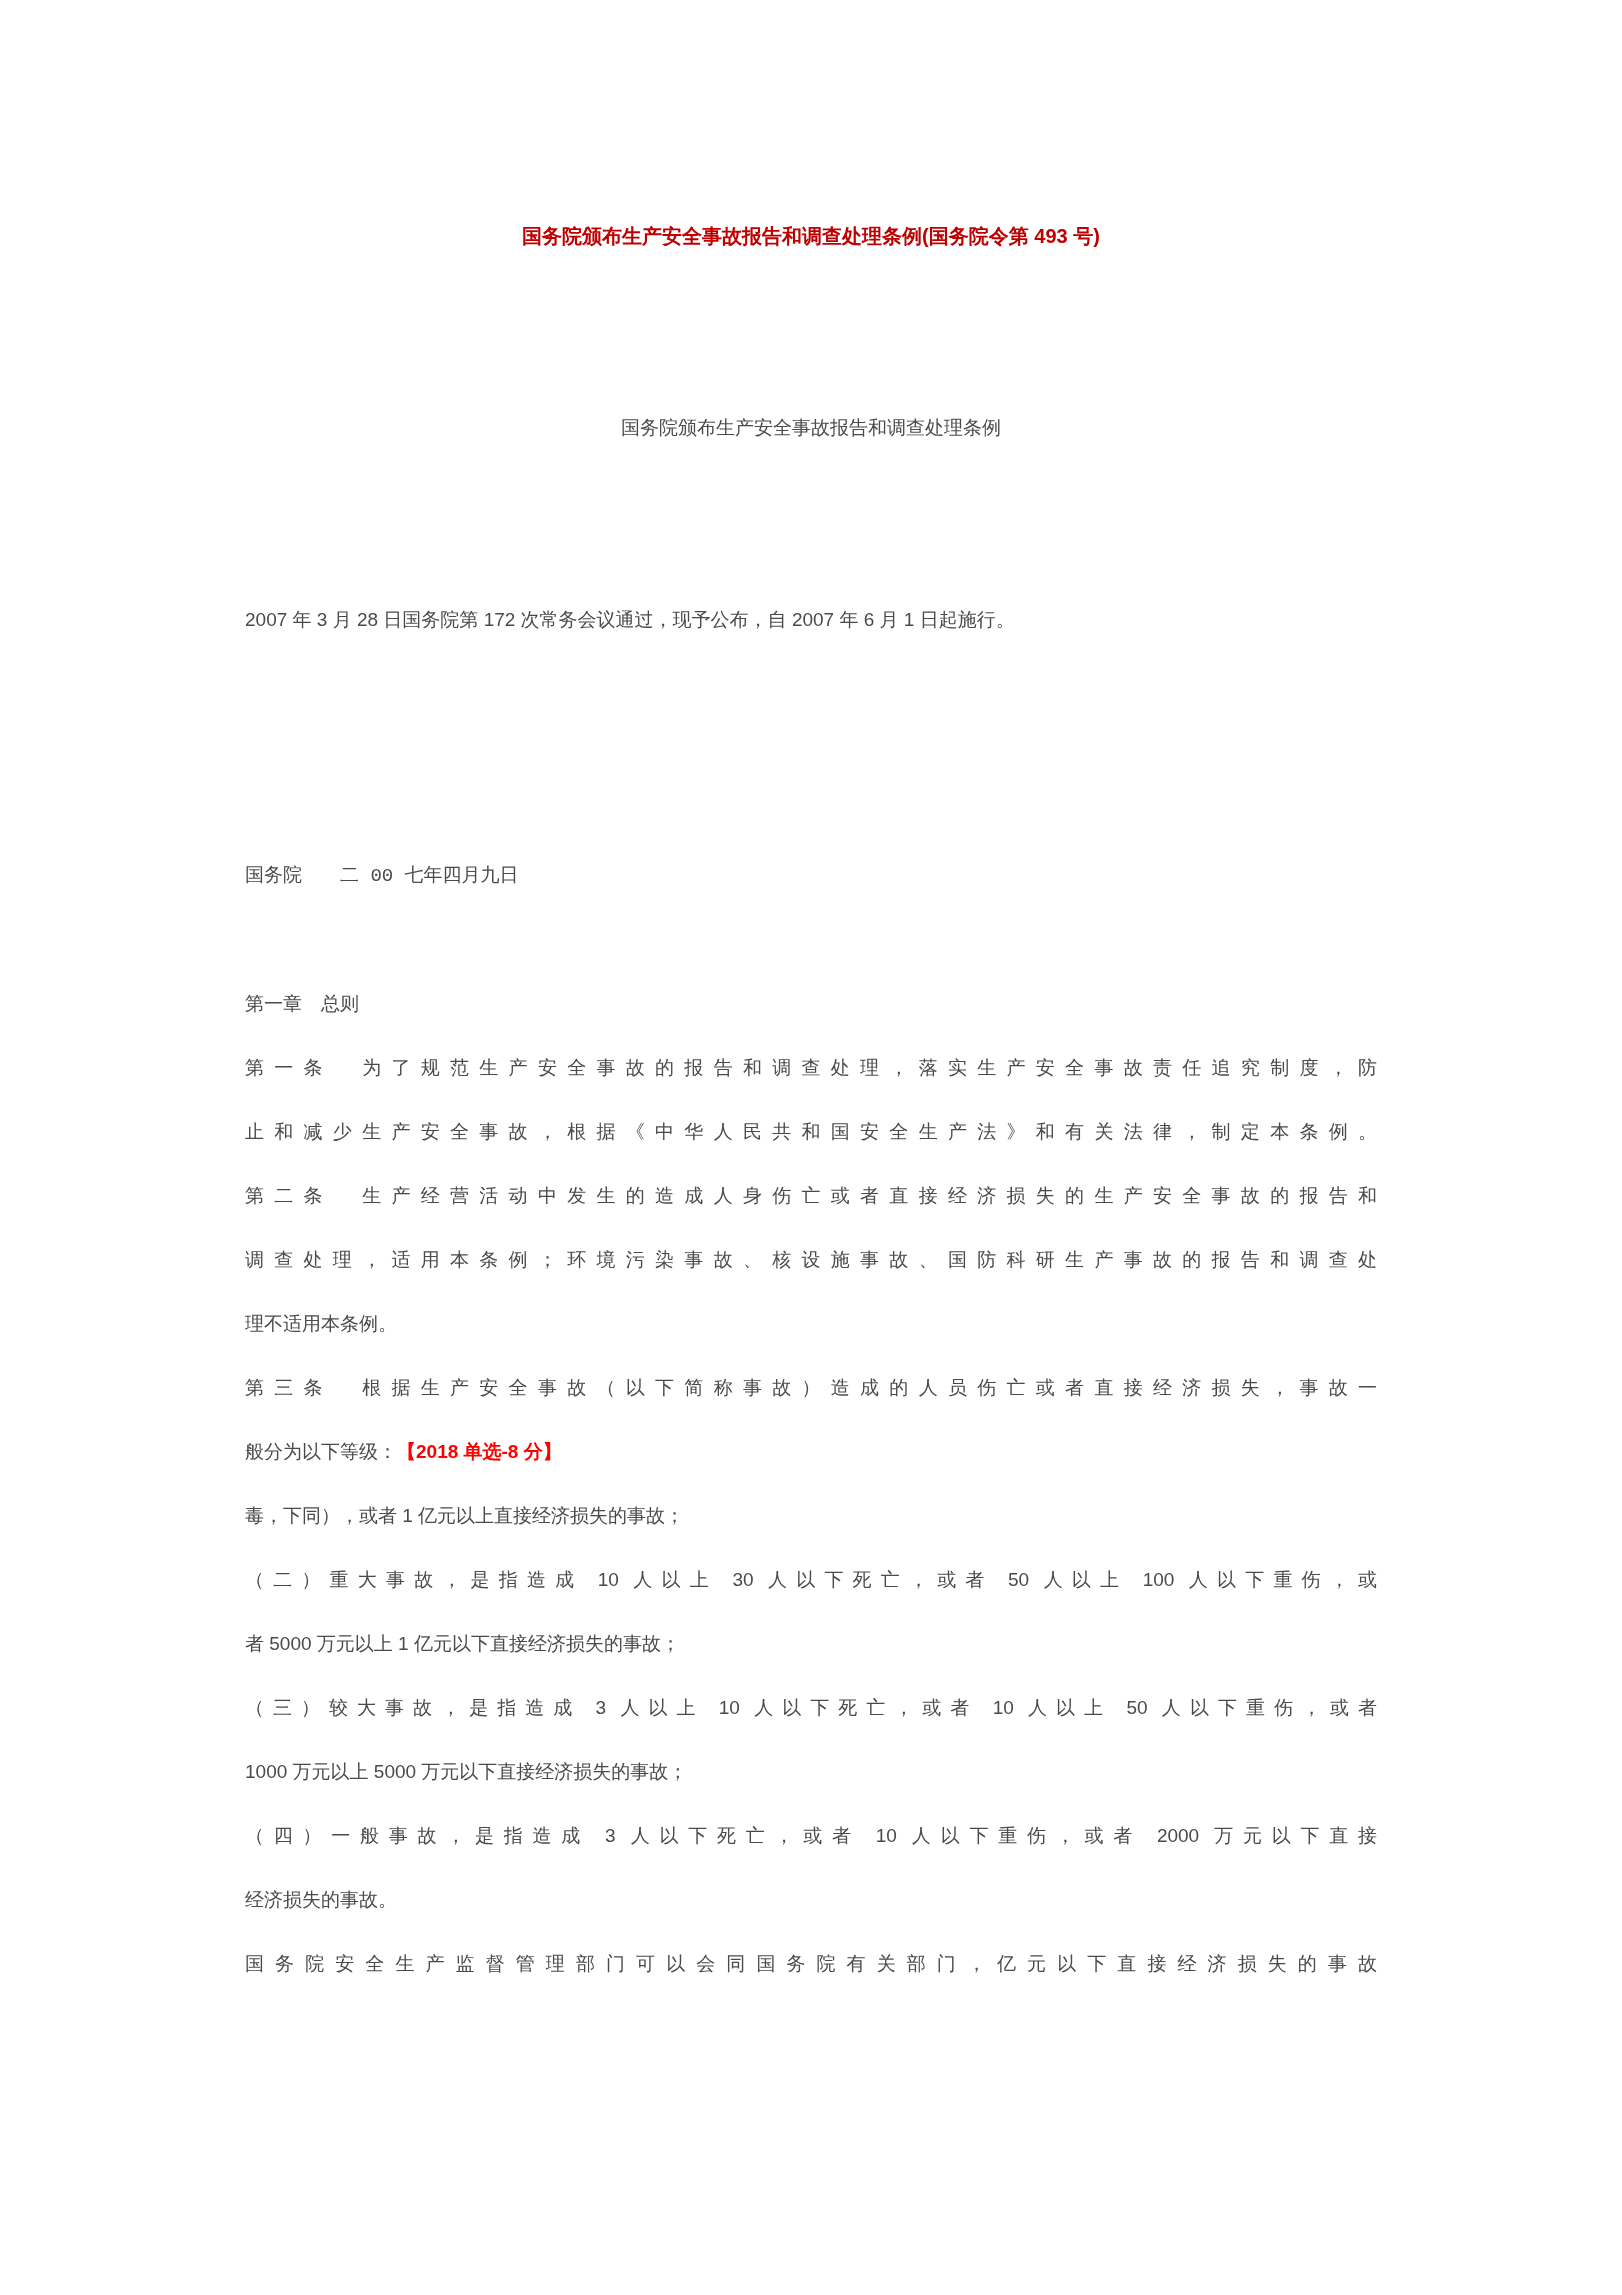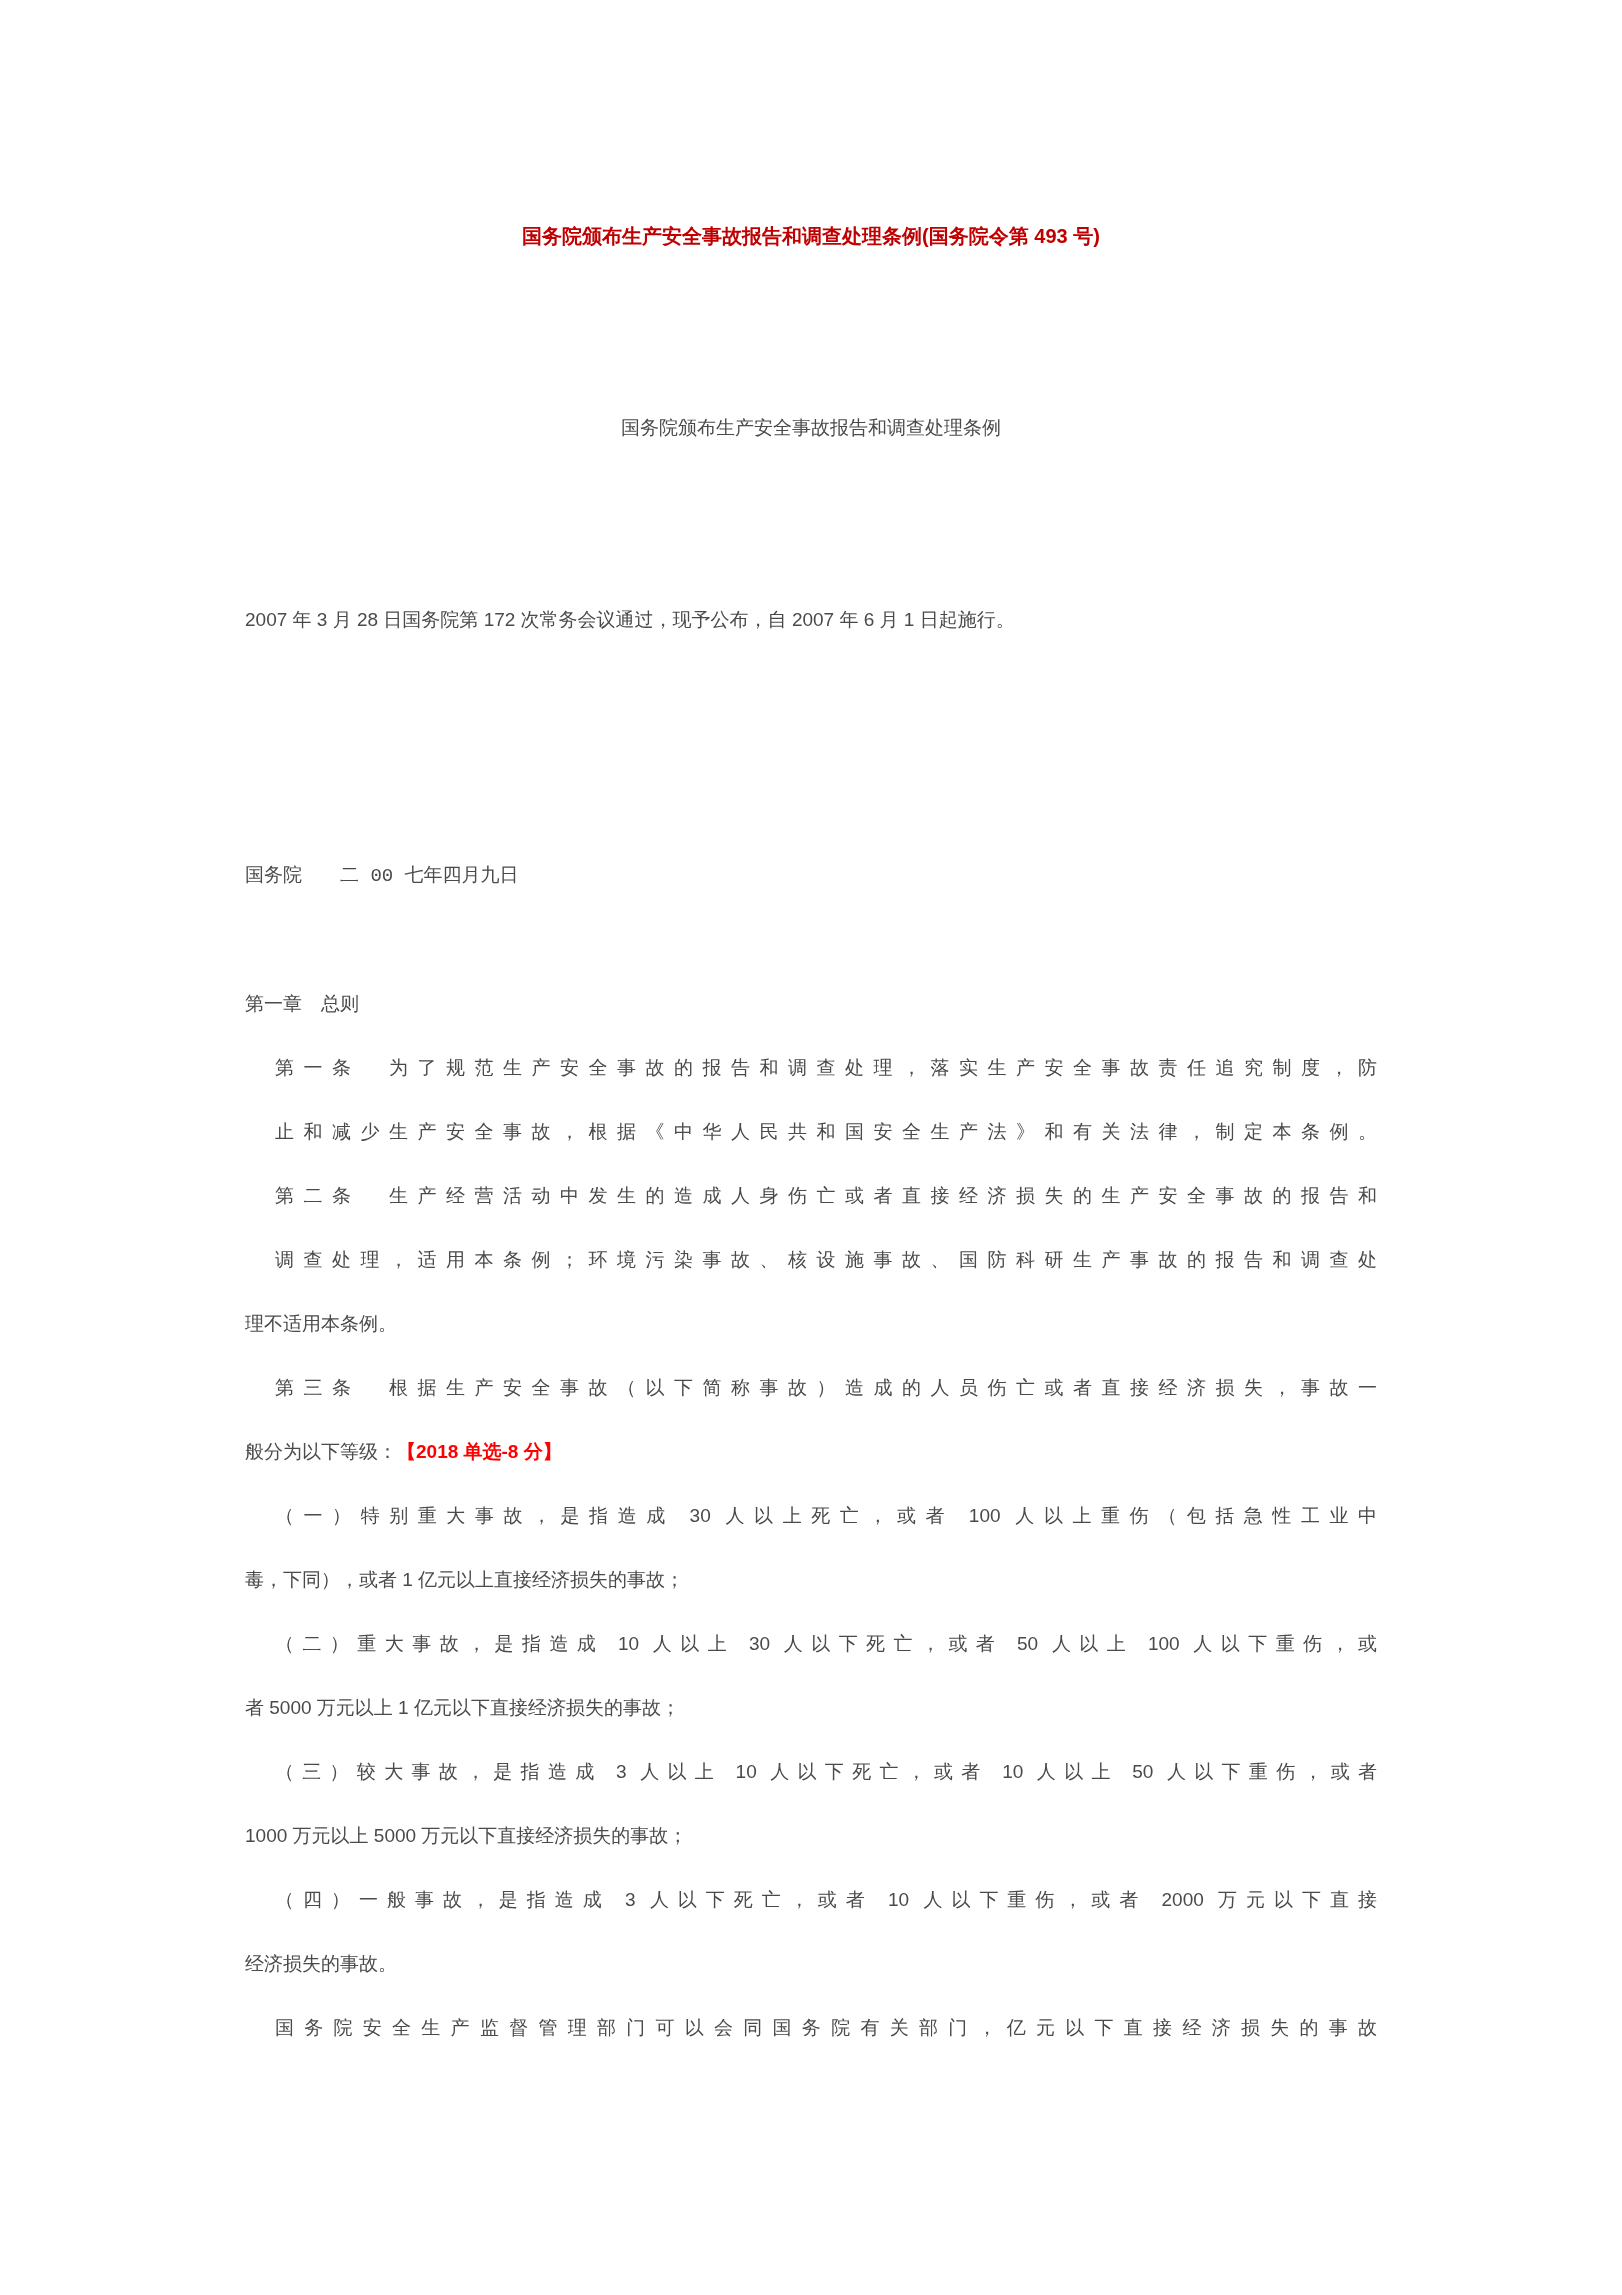--- a/index.html
+++ b/index.html
@@ -27,21 +27,21 @@
     white-space: pre-wrap;
     text-align: left;
   }
   .line.role-title {
     font-size: 20px;
     font-weight: bold;
     color: var(--title-red, #c00000);
   }
   .a-center  { text-align: center; }
   .a-right   { text-align: left; font-family: Liberation Mono, monospace; }
-  .a-justify { text-align: justify; text-align-last: justify; margin-left: 30px; }
+  .a-justify { text-align: justify; text-align-last: justify; }
   .hl {
     color: var(--highlight-red, #ff0000);
     font-weight: bold;
   }
 </style>
 </head>
 <body>
 
 <div class="page">
   <div class="doc" id="doc">
@@ -58,21 +58,20 @@
       <div class="line a-right"><span>国务院　　二 00 七年四月九日</span></div>
       <div class="line">&nbsp;</div>
       <div class="line"><span>第一章　总则</span></div>
       <div class="line a-justify"><span>第一条　为了规范生产安全事故的报告和调查处理，落实生产安全事故责任追究制度，防</span></div>
       <div class="line a-justify"><span>止和减少生产安全事故，根据《中华人民共和国安全生产法》和有关法律，制定本条例。</span></div>
       <div class="line a-justify"><span>第二条　生产经营活动中发生的造成人身伤亡或者直接经济损失的生产安全事故的报告和</span></div>
       <div class="line a-justify"><span>调查处理，适用本条例；环境污染事故、核设施事故、国防科研生产事故的报告和调查处</span></div>
       <div class="line"><span>理不适用本条例。</span></div>
       <div class="line a-justify"><span>第三条　根据生产安全事故（以下简称事故）造成的人员伤亡或者直接经济损失，事故一</span></div>
       <div class="line"><span>般分为以下等级：</span><span class="hl">【2018 单选-8 分】</span></div>
-      <div class="line a-justify"><span>（一）特别重大事故，是指造成 30 人以上死亡，或者 100 人以上重伤（包括急性工业中</span></div>
       <div class="line"><span>毒，下同），或者 1 亿元以上直接经济损失的事故；</span></div>
       <div class="line a-justify"><span>（二）重大事故，是指造成 10 人以上 30 人以下死亡，或者 50 人以上 100 人以下重伤，或</span></div>
       <div class="line"><span>者 5000 万元以上 1 亿元以下直接经济损失的事故；</span></div>
       <div class="line a-justify"><span>（三）较大事故，是指造成 3 人以上 10 人以下死亡，或者 10 人以上 50 人以下重伤，或者</span></div>
       <div class="line"><span>1000 万元以上 5000 万元以下直接经济损失的事故；</span></div>
       <div class="line a-justify"><span>（四）一般事故，是指造成 3 人以下死亡，或者 10 人以下重伤，或者 2000 万元以下直接</span></div>
       <div class="line"><span>经济损失的事故。</span></div>
       <div class="line a-justify"><span>国务院安全生产监督管理部门可以会同国务院有关部门，亿元以下直接经济损失的事故</span></div>
     </div>
 </div>

